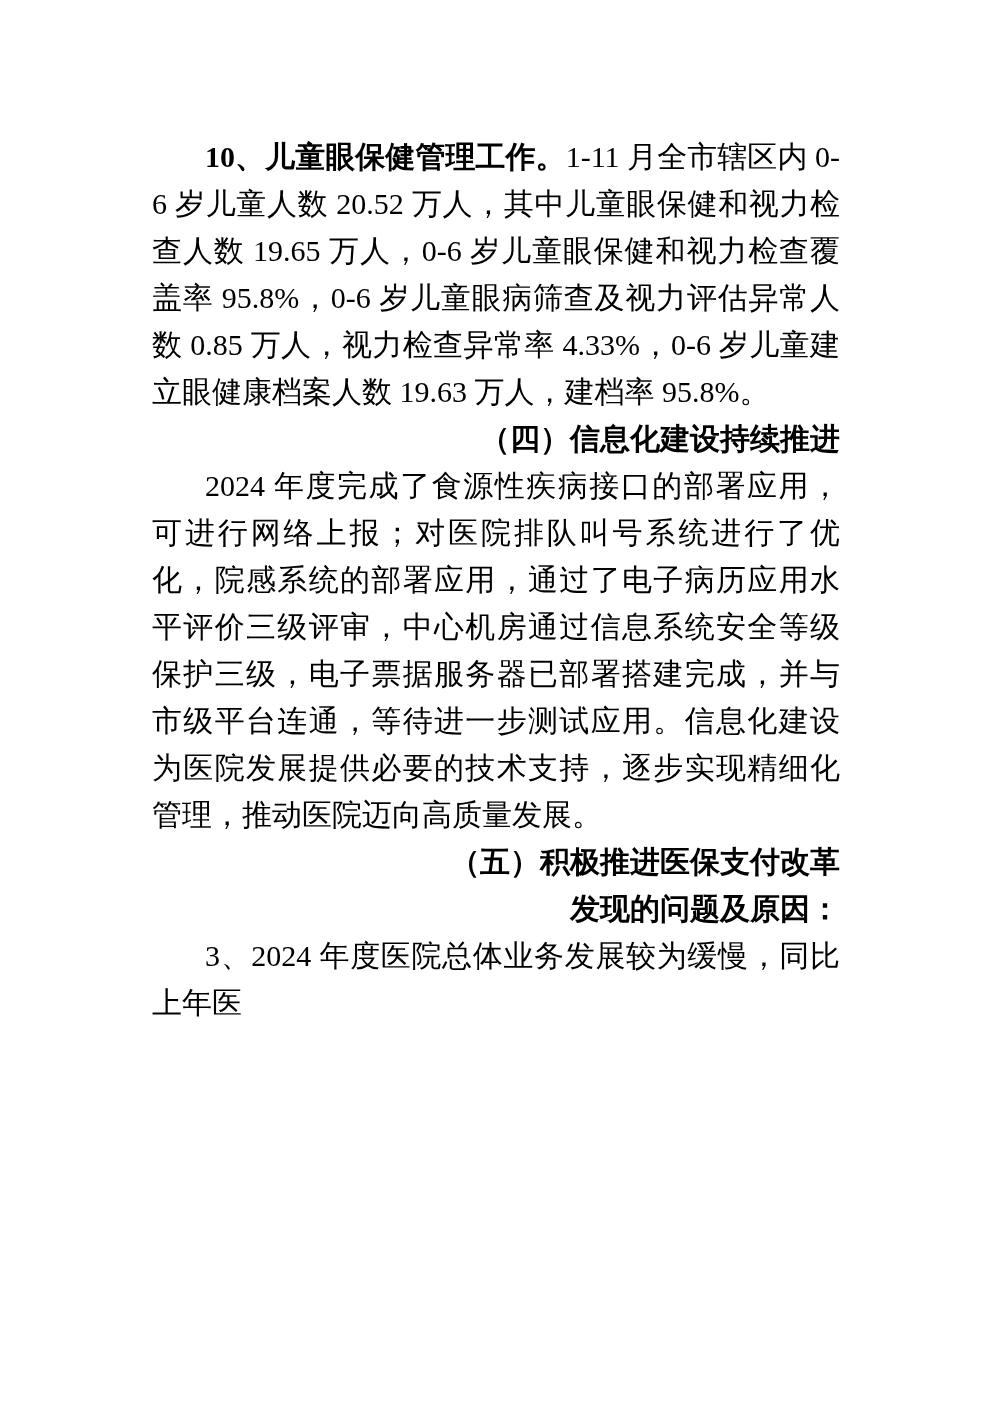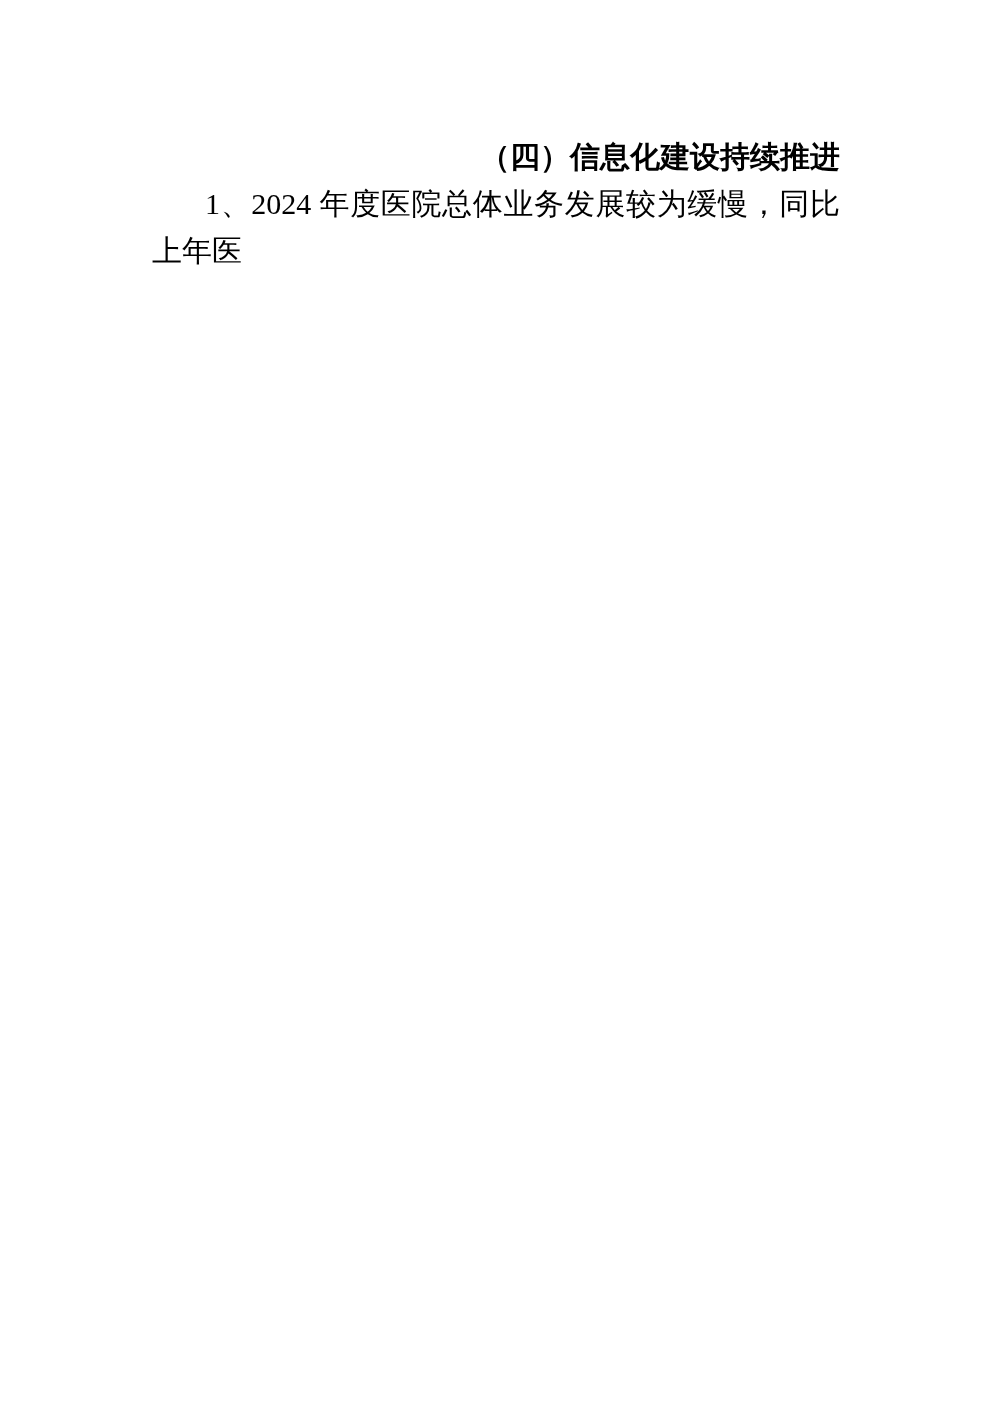--- a/index.html
+++ b/index.html
@@ -38,16 +38,20 @@
   }
   .bold-lead {
     font-weight: bold;
   }
 </style>
 </head>
 <body>
 
 <div class="page">
   <div class="doc-body" id="doc-body">
+      <p class="para"><span class="bold-lead">10、儿童眼保健管理工作。</span><span>1-11 月全市辖区内 0-6 岁儿童人数 20.52 万人，其中儿童眼保健和视力检查人数 19.65 万人，0-6 岁儿童眼保健和视力检查覆盖率 95.8%，0-6 岁儿童眼病筛查及视力评估异常人数 0.85 万人，视力检查异常率 4.33%，0-6 岁儿童建立眼健康档案人数 19.63 万人，建档率 95.8%。</span></p>
       <p class="para heading">（四）信息化建设持续推进</p>
-      <p class="para">1、2024 年度医院总体业务发展较为缓慢，同比上年医</p>
+      <p class="para">2024 年度完成了食源性疾病接口的部署应用，可进行网络上报；对医院排队叫号系统进行了优化，院感系统的部署应用，通过了电子病历应用水平评价三级评审，中心机房通过信息系统安全等级保护三级，电子票据服务器已部署搭建完成，并与市级平台连通，等待进一步测试应用。信息化建设为医院发展提供必要的技术支持，逐步实现精细化管理，推动医院迈向高质量发展。</p>
+      <p class="para heading">（五）积极推进医保支付改革</p>
+      <p class="para heading">发现的问题及原因：</p>
+      <p class="para">3、2024 年度医院总体业务发展较为缓慢，同比上年医</p>
     </div>
 </div>
 
 </body></html>

